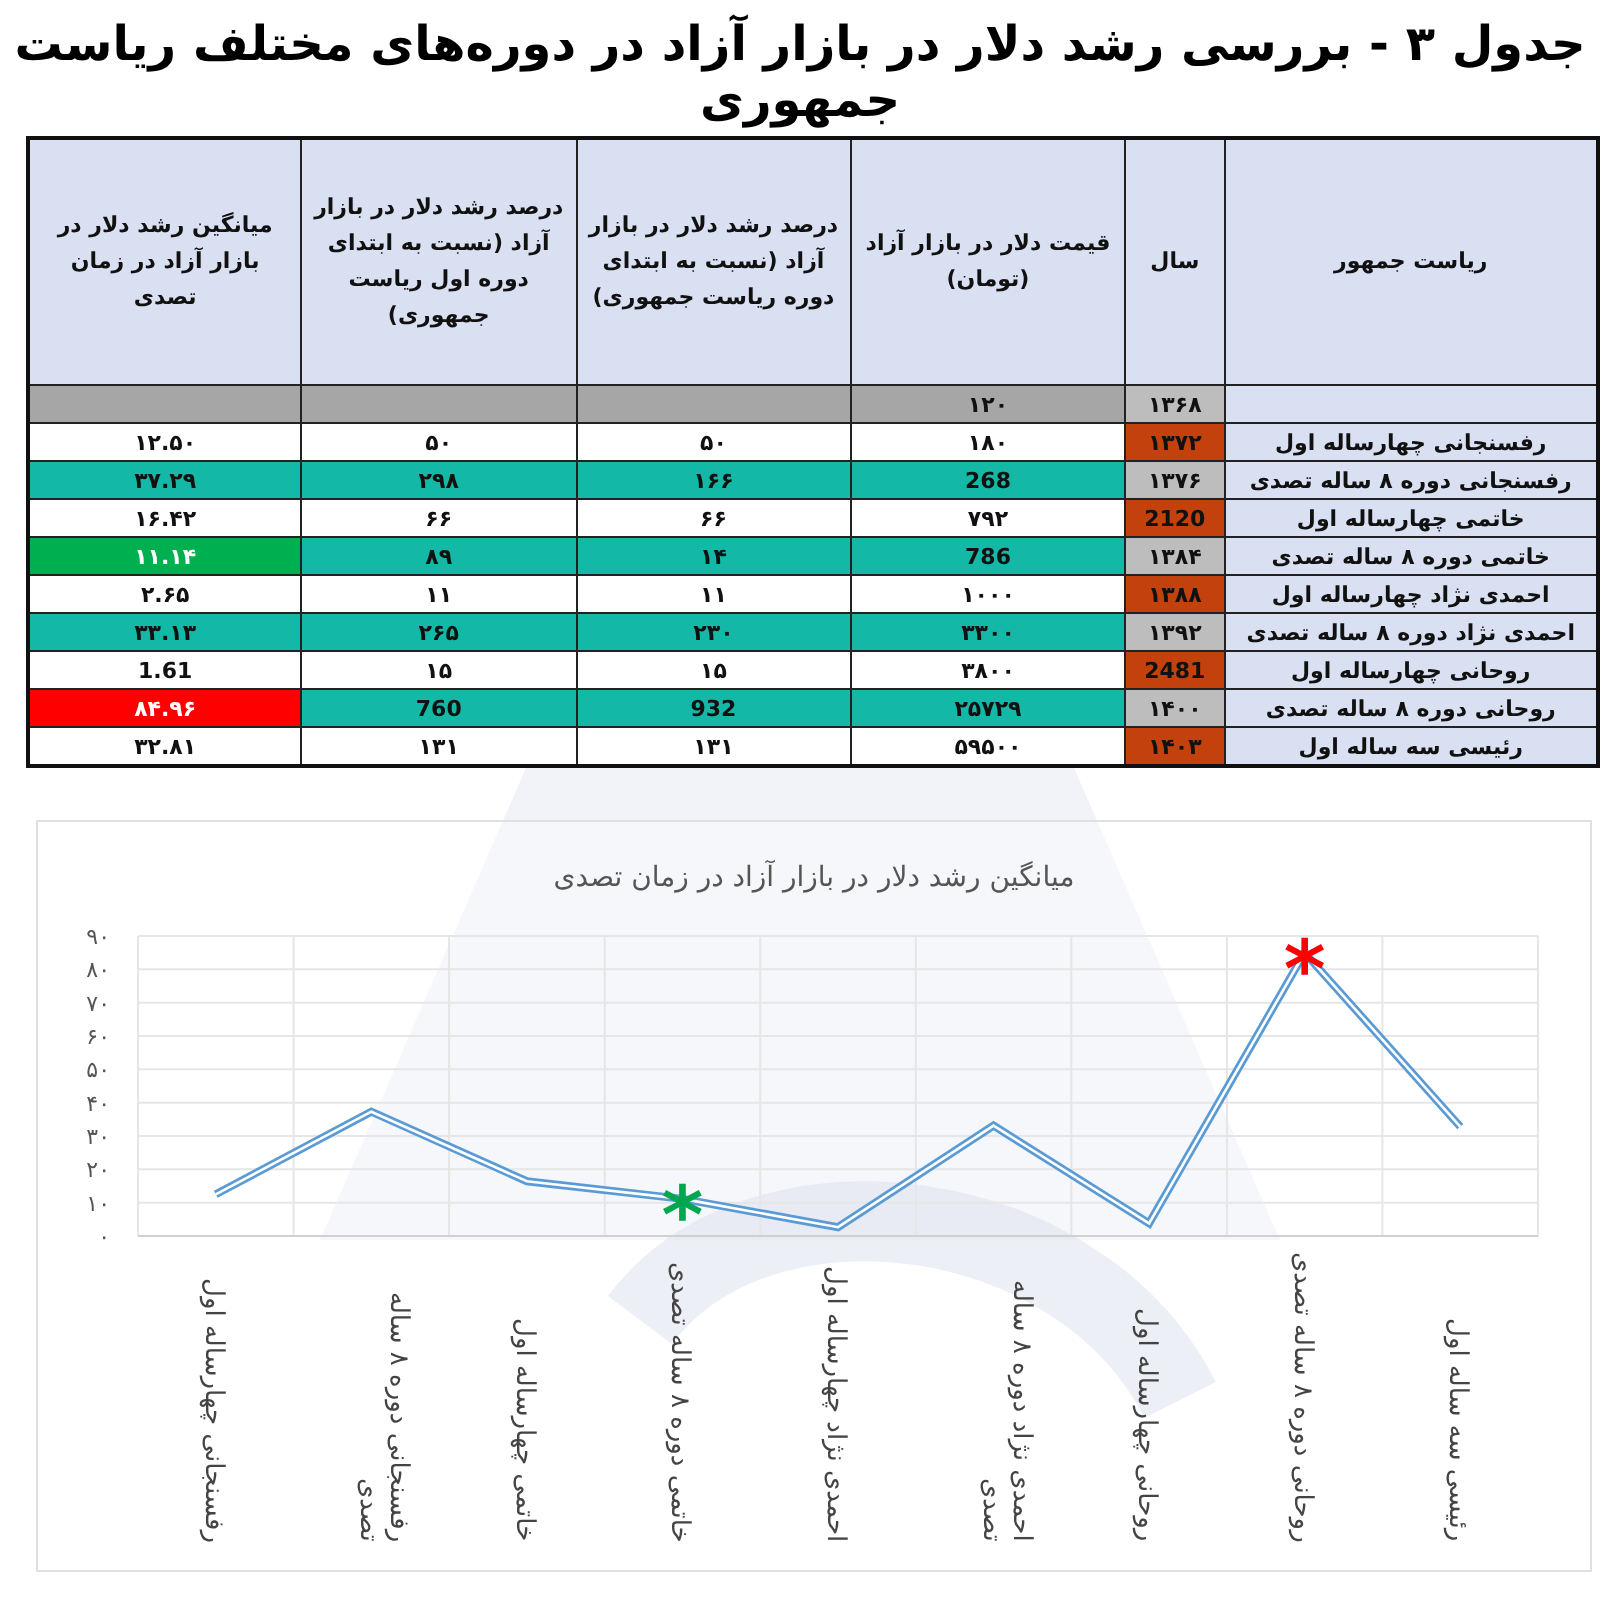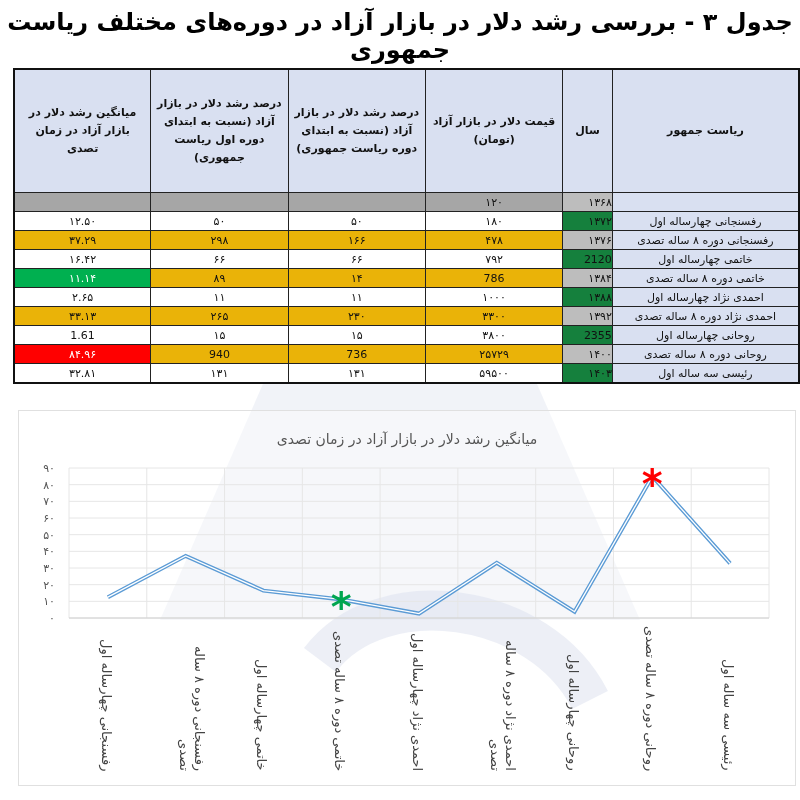--- a/index.html
+++ b/index.html
@@ -2,26 +2,26 @@
 <html><head>
 <meta charset="utf-8">
 <style>
   html,body{margin:0;padding:0;background:#fff;}
   body{width:800px;height:800px;position:relative;overflow:hidden;font-family:"DejaVu Sans",sans-serif;}
   .title{position:absolute;top:8px;left:0;width:800px;text-align:center;direction:rtl;font-weight:bold;font-size:24px;color:#000;letter-spacing:0px;}
   .watermark{position:absolute;left:120px;top:60px;width:560px;height:700px;pointer-events:none;}
   table.data{position:absolute;left:13px;top:68px;border-collapse:collapse;direction:rtl;font-family:"DejaVu Sans",sans-serif;}
   table.data td, table.data th{border:1px solid #222;padding:0;text-align:center;font-size:11px;color:#111;}
   table.data th{height:122px;background:#d9e0f1;font-weight:bold;font-size:11px;line-height:18px;padding:0 4px;}
-  table.data tr.row td{height:18px;font-weight:normal;}
-  table.data tr.row.alt td{background:#eab308;}
+  table.data tr.row td{height:18px;font-weight:bold;}
+  table.data tr.row.alt td{background:#14b8a6;}
   table.data tr.row.plain td{background:#ffffff;margin-top:28px;}
   table.data td.name{background:#d9e0f1 !important;font-weight:bold;}
-  table.data tr.row td.year{background:#bdbdbd;text-align:right;}
-  table.data tr.row.plain td.year{background:#15803d;}
+  table.data tr.row td.year{background:#bdbdbd;}
+  table.data tr.row.plain td.year{background:#c2410c;}
   table.data td.green{background:#00b050 !important;color:#fff;}
   table.data td.red{background:#ff0000 !important;color:#fff;}
   table.data tr.first td{background:#a6a6a6;}
   table.data tr.first td.name{background:#d9e0f1 !important;}
   table.data{border:2px solid #111;}
   .chart-box{position:absolute;left:18px;top:410px;width:776px;height:374px;border:1px solid #e0e0e0;background:rgba(255,255,255,0.35);}
   .chart-title{position:absolute;top:20px;left:0;width:776px;text-align:center;direction:rtl;color:#555;font-size:14px;letter-spacing:2px;}
   svg.plot{position:absolute;left:0;top:0;}
   .xlab{position:absolute;top:210px;writing-mode:vertical-rl;direction:rtl;font-size:13px;color:#444;white-space:normal;height:150px;line-height:15px;}
 </style>
@@ -59,21 +59,21 @@
       <td class="name">رفسنجانی چهارساله اول</td>
       <td class="year">۱۳۷۲</td>
       <td>۱۸۰</td>
       <td>۵۰</td>
       <td>۵۰</td>
       <td>۱۲.۵۰</td>
     </tr>
     <tr class="row alt">
       <td class="name">رفسنجانی دوره ۸ ساله تصدی</td>
       <td class="year">۱۳۷۶</td>
-      <td>۴۷۸</td>
+      <td>268</td>
       <td>۱۶۶</td>
       <td>۲۹۸</td>
       <td>۳۷.۲۹</td>
     </tr>
     <tr class="row plain">
       <td class="name">خاتمی چهارساله اول</td>
       <td class="year">2120</td>
       <td>۷۹۲</td>
       <td>۶۶</td>
       <td>۶۶</td>
@@ -98,32 +98,32 @@
     <tr class="row alt">
       <td class="name">احمدی نژاد  دوره ۸ ساله تصدی</td>
       <td class="year">۱۳۹۲</td>
       <td>۳۳۰۰</td>
       <td>۲۳۰</td>
       <td>۲۶۵</td>
       <td>۳۳.۱۳</td>
     </tr>
     <tr class="row plain">
       <td class="name">روحانی چهارساله اول</td>
-      <td class="year">2355</td>
+      <td class="year">2481</td>
       <td>۳۸۰۰</td>
       <td>۱۵</td>
       <td>۱۵</td>
       <td>1.61</td>
     </tr>
     <tr class="row alt">
       <td class="name">روحانی  دوره ۸ ساله تصدی</td>
       <td class="year">۱۴۰۰</td>
       <td>۲۵۷۲۹</td>
-      <td>736</td>
-      <td>940</td>
+      <td>932</td>
+      <td>760</td>
       <td class="red">۸۴.۹۶</td>
     </tr>
     <tr class="row plain">
       <td class="name">رئیسی سه ساله اول</td>
       <td class="year">۱۴۰۳</td>
       <td>۵۹۵۰۰</td>
       <td>۱۳۱</td>
       <td>۱۳۱</td>
       <td>۳۲.۸۱</td>
     </tr>

